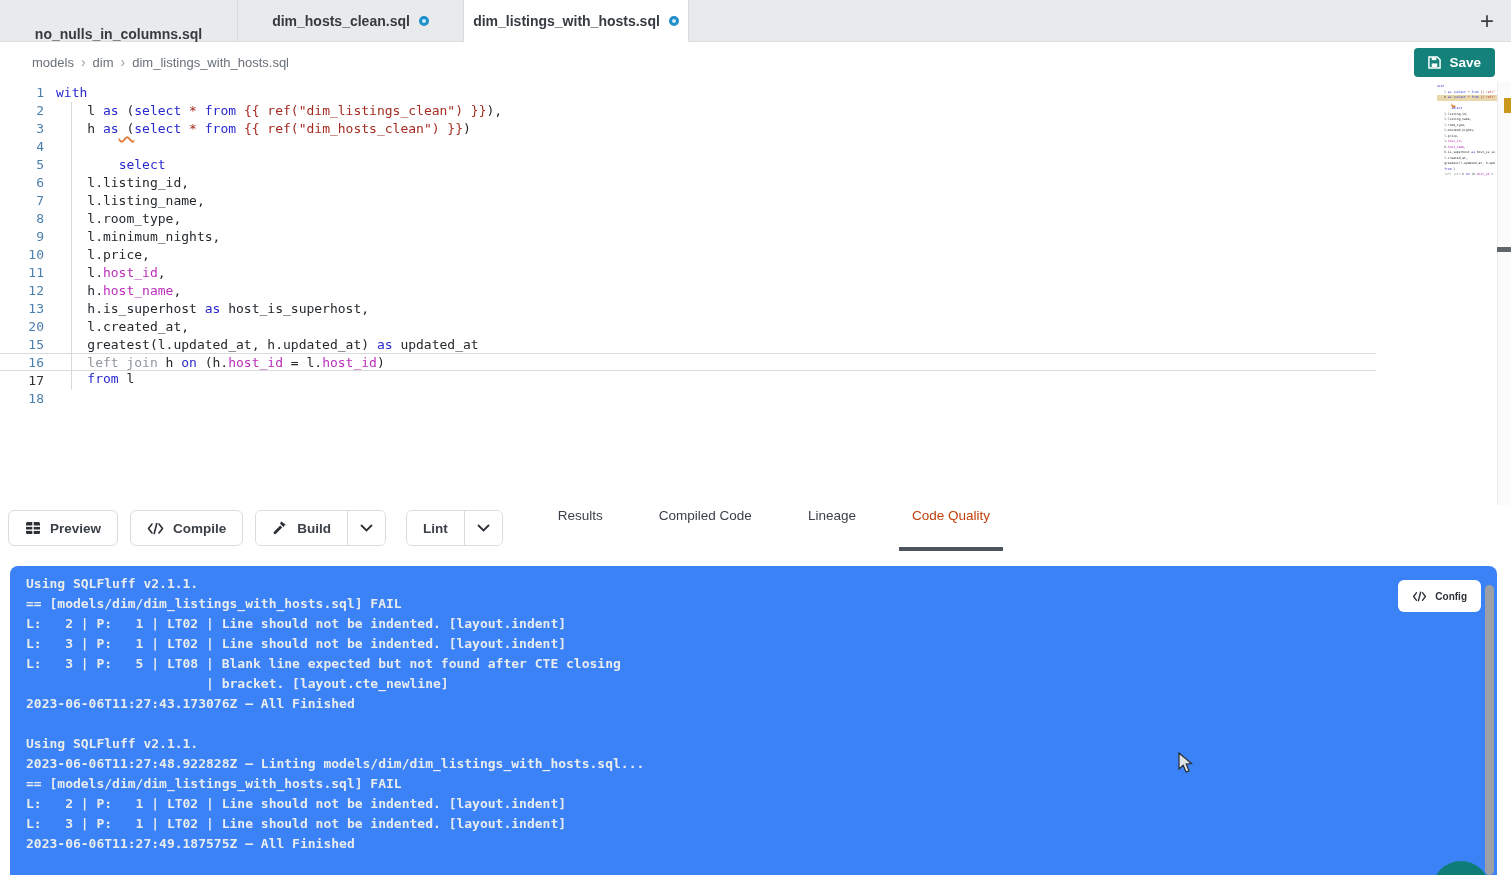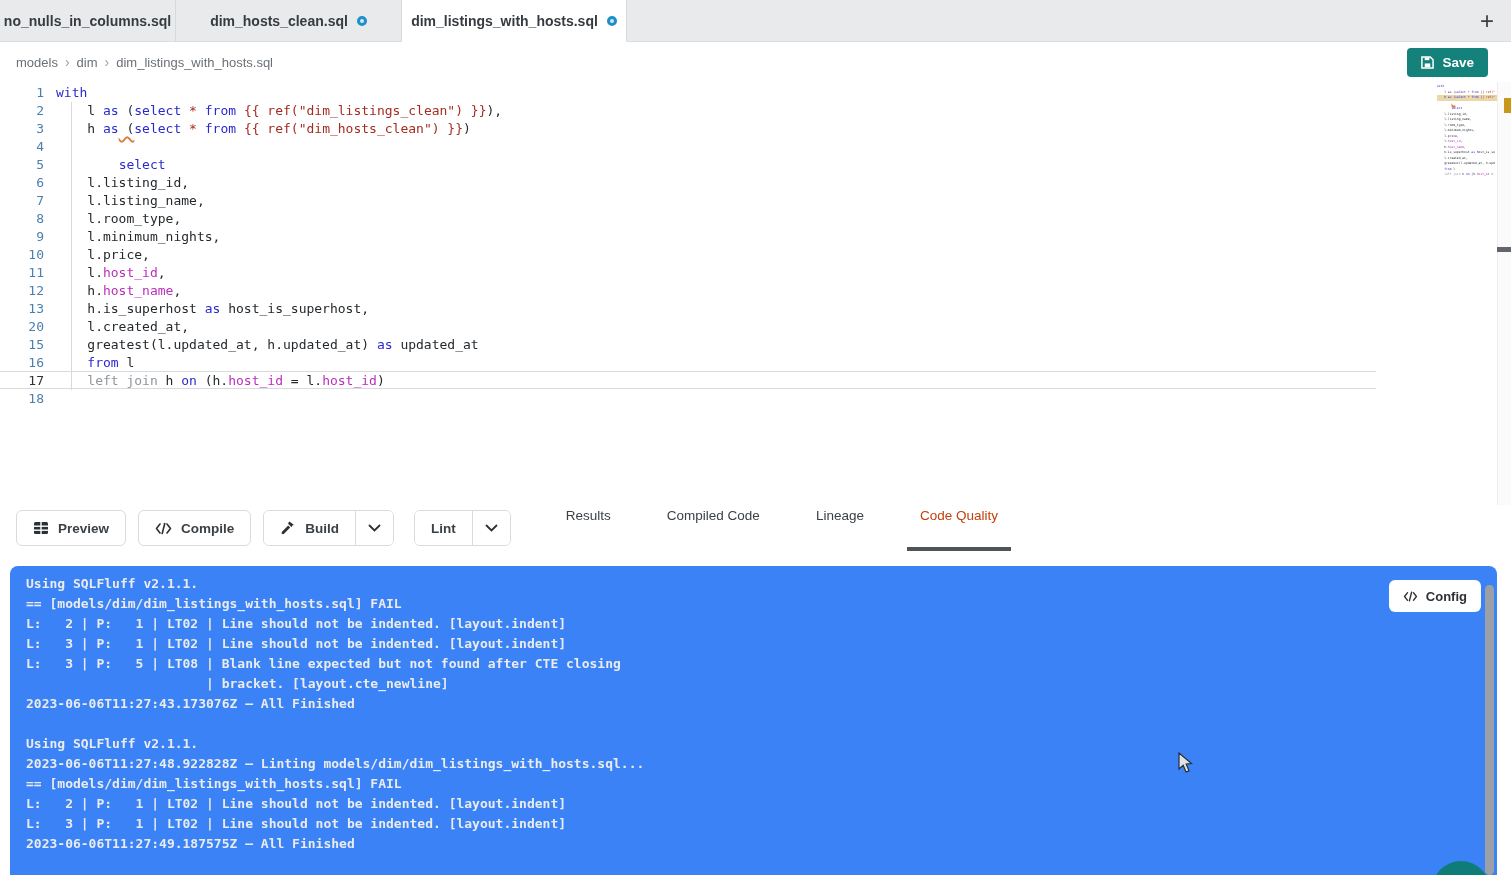--- a/index.html
+++ b/index.html
@@ -6,34 +6,34 @@
   html,body { width:1511px; height:875px; overflow:hidden; background:#fff;
     font-family:"Liberation Sans", sans-serif; }
   body { position:relative; }
 
   
   .tabbar { position:absolute; left:0; top:0; width:1511px; height:42px;
     background:#e9eaeb; border-bottom:1px solid #dcdee0; display:flex; }
   .ftab { height:42px; display:flex; align-items:center; justify-content:center;
     gap:9px; border-right:1px solid #d7d9db; font-size:14px; font-weight:600;
     color:#363b41; cursor:pointer; }
-  .ftab.t0 { width:176px; } .ftab.t1 { width:222px; } .ftab.t2 { width:226px; }
+  .ftab.t0 { width:238px;align-items:flex-end; } .ftab.t1 { width:222px; } .ftab.t2 { width:226px; }
   .ftab.active { background:#fff; border-bottom:1px solid #fff; width:225px; }
   .dot { width:10px; height:10px; border-radius:50%; border:3px solid #1e8fc9;
     background:#cfe9f7; flex:0 0 auto; }
   .plus-btn { position:absolute; right:8px; top:5px; width:32px; height:32px;
     font-size:24px; font-weight:300; color:#3a3f44; display:flex;
     align-items:center; justify-content:center; cursor:pointer; }
 
   
   .crumbbar { position:absolute; left:0; top:42px; width:1511px; height:40px;
-    background:#fff; display:flex; align-items:center; padding-left:16px;
+    background:#fff; display:flex; align-items:center; padding-left:32px;
     font-size:13px; color:#697077; }
   .crumb-sep { color:#9aa0a5; margin:0 7px; font-size:14px; }
-  .save-btn { position:absolute; right:23px; top:6px; height:29px;
+  .save-btn { position:absolute; right:16px; top:6px; height:29px;
     background:#15817b; color:#fff; border:none; border-radius:4px;
     font-size:13.5px; font-weight:600; padding:0 14px; display:flex;
     align-items:center; gap:8px; cursor:pointer;
     font-family:"Liberation Sans",sans-serif; }
 
   
   .editor { position:absolute; left:0; top:82px; width:1511px; height:423px;
     background:#fff; font-family:"DejaVu Sans Mono", monospace; font-size:13px; }
   .gutter { position:absolute; left:0; top:2px; width:44px; }
   .ln-num { height:18px; line-height:18px; text-align:right; color:#4b7fae; }
@@ -59,21 +59,21 @@
   
   .ruler { position:absolute; right:0; top:0; width:14px; height:423px;
     background:#fbfbfb; border-left:1px solid #ececec; }
   .ruler-warn { position:absolute; right:0; top:16px; width:7px; height:15px;
     background:#c9971c; }
   .ruler-pos { position:absolute; right:0; top:165px; width:14px; height:5px;
     background:#60666c; }
 
   
   .toolrow { position:absolute; left:0; top:508px; width:1511px; height:40px;
-    background:#fff; display:flex; align-items:center; padding-left:16px; }
+    background:#fff; display:flex; align-items:center; padding-left:8px; }
   .btn { height:36px; background:#fff; border:1px solid #d9dbdd; border-radius:6px;
     display:flex; align-items:center; gap:9px; padding:0 16px; font-size:13.5px;
     font-weight:600; color:#3b4147; cursor:pointer;
     font-family:"Liberation Sans",sans-serif; }
   .split { display:flex; height:36px; border:1px solid #d9dbdd; border-radius:6px;
     overflow:hidden; }
   .split .main { border:none; border-radius:0; height:34px; }
   .split .chev { width:38px; height:34px; border:none; border-left:1px solid #d9dbdd;
     border-radius:0; display:flex; align-items:center; justify-content:center;
     background:#fff; cursor:pointer; }
@@ -85,21 +85,21 @@
   .ptab.active::after { content:''; position:absolute; left:0; right:0; bottom:-3px;
     height:4px; background:#4d545b; }
 
   
   .terminal { position:absolute; left:10px; top:566px; width:1487px; height:309px;
     background:#3b82f6; border-radius:8px 8px 0 0; padding:8px 0 0 16px; }
   .term-line { font-family:"DejaVu Sans Mono", monospace; font-size:13px;
     font-weight:600; line-height:20px; color:#e9ecef; white-space:pre; }
   .config-btn { position:absolute; top:14px; right:16px; height:32px; background:#fff;
     border:none; border-radius:6px; display:flex; align-items:center; gap:8px;
-    padding:0 14px; font-size:13px; font-weight:600; color:#2c3137; cursor:pointer;
+    padding:0 14px; font-size:10px; font-weight:600; color:#2c3137; cursor:pointer;
     font-family:"Liberation Sans",sans-serif; }
   .term-scrollbar { position:absolute; right:3px; top:19px; width:9px; height:290px;
     background:#9aa0a6; border-radius:5px; }
   .help-bubble { position:absolute; left:1432px; top:861px; width:58px; height:58px;
     border-radius:50%; background:#0f7d77; }
 
   .cursor { position:absolute; left:1177px; top:752px; }
 
   .icon { display:inline-flex; align-items:center; justify-content:center; }
 </style>
@@ -170,22 +170,22 @@
       <div class="code-row"><span class="tk-tx">    l.listing_id,</span></div>
       <div class="code-row"><span class="tk-tx">    l.listing_name,</span></div>
       <div class="code-row"><span class="tk-tx">    l.room_type,</span></div>
       <div class="code-row"><span class="tk-tx">    l.minimum_nights,</span></div>
       <div class="code-row"><span class="tk-tx">    l.price,</span></div>
       <div class="code-row"><span class="tk-tx">    l.</span><span class="tk-mg">host_id</span><span class="tk-tx">,</span></div>
       <div class="code-row"><span class="tk-tx">    h.</span><span class="tk-mg">host_name</span><span class="tk-tx">,</span></div>
       <div class="code-row"><span class="tk-tx">    h.is_superhost </span><span class="tk-kw">as</span><span class="tk-tx"> host_is_superhost,</span></div>
       <div class="code-row"><span class="tk-tx">    l.created_at,</span></div>
       <div class="code-row"><span class="tk-tx">    greatest(l.updated_at, h.updated_at) </span><span class="tk-kw">as</span><span class="tk-tx"> updated_at</span></div>
+      <div class="code-row current"><span class="tk-dim">    left join</span><span class="tk-tx"> h </span><span class="tk-kw">on</span><span class="tk-tx"> (h.</span><span class="tk-mg">host_id</span><span class="tk-tx"> = l.</span><span class="tk-mg">host_id</span><span class="tk-tx">)</span></div>
       <div class="code-row"><span class="tk-tx">    </span><span class="tk-kw">from</span><span class="tk-tx"> l</span></div>
-      <div class="code-row current"><span class="tk-dim">    left join</span><span class="tk-tx"> h </span><span class="tk-kw">on</span><span class="tk-tx"> (h.</span><span class="tk-mg">host_id</span><span class="tk-tx"> = l.</span><span class="tk-mg">host_id</span><span class="tk-tx">)</span></div>
       <div class="code-row"></div>
     </div>
   <div class="mini-band"></div>
   <div class="minimap" id="minimap">
       <div class="mini-row"><span class="tk-kw">with</span></div>
       <div class="mini-row"><span class="tk-tx">    l </span><span class="tk-kw">as</span><span class="tk-tx"> (</span><span class="tk-kw">select</span><span class="tk-tx"> </span><span class="tk-rd">*</span><span class="tk-tx"> </span><span class="tk-kw">from</span><span class="tk-tx"> </span><span class="tk-rd">{{ ref("dim_listings_clean") }}</span></div>
       <div class="mini-row"><span class="tk-tx">    h </span><span class="tk-kw">as</span><span class="tk-tx tk-sqg"> (</span><span class="tk-kw">select</span><span class="tk-tx"> </span><span class="tk-rd">*</span><span class="tk-tx"> </span><span class="tk-kw">from</span><span class="tk-tx"> </span><span class="tk-rd">{{ ref("dim_hosts_clean") }}</span></div>
       <div class="mini-row"></div>
       <div class="mini-row"><span class="tk-tx">        </span><span class="tk-kw">select</span></div>
       <div class="mini-row"><span class="tk-tx">    l.listing_id,</span></div>

